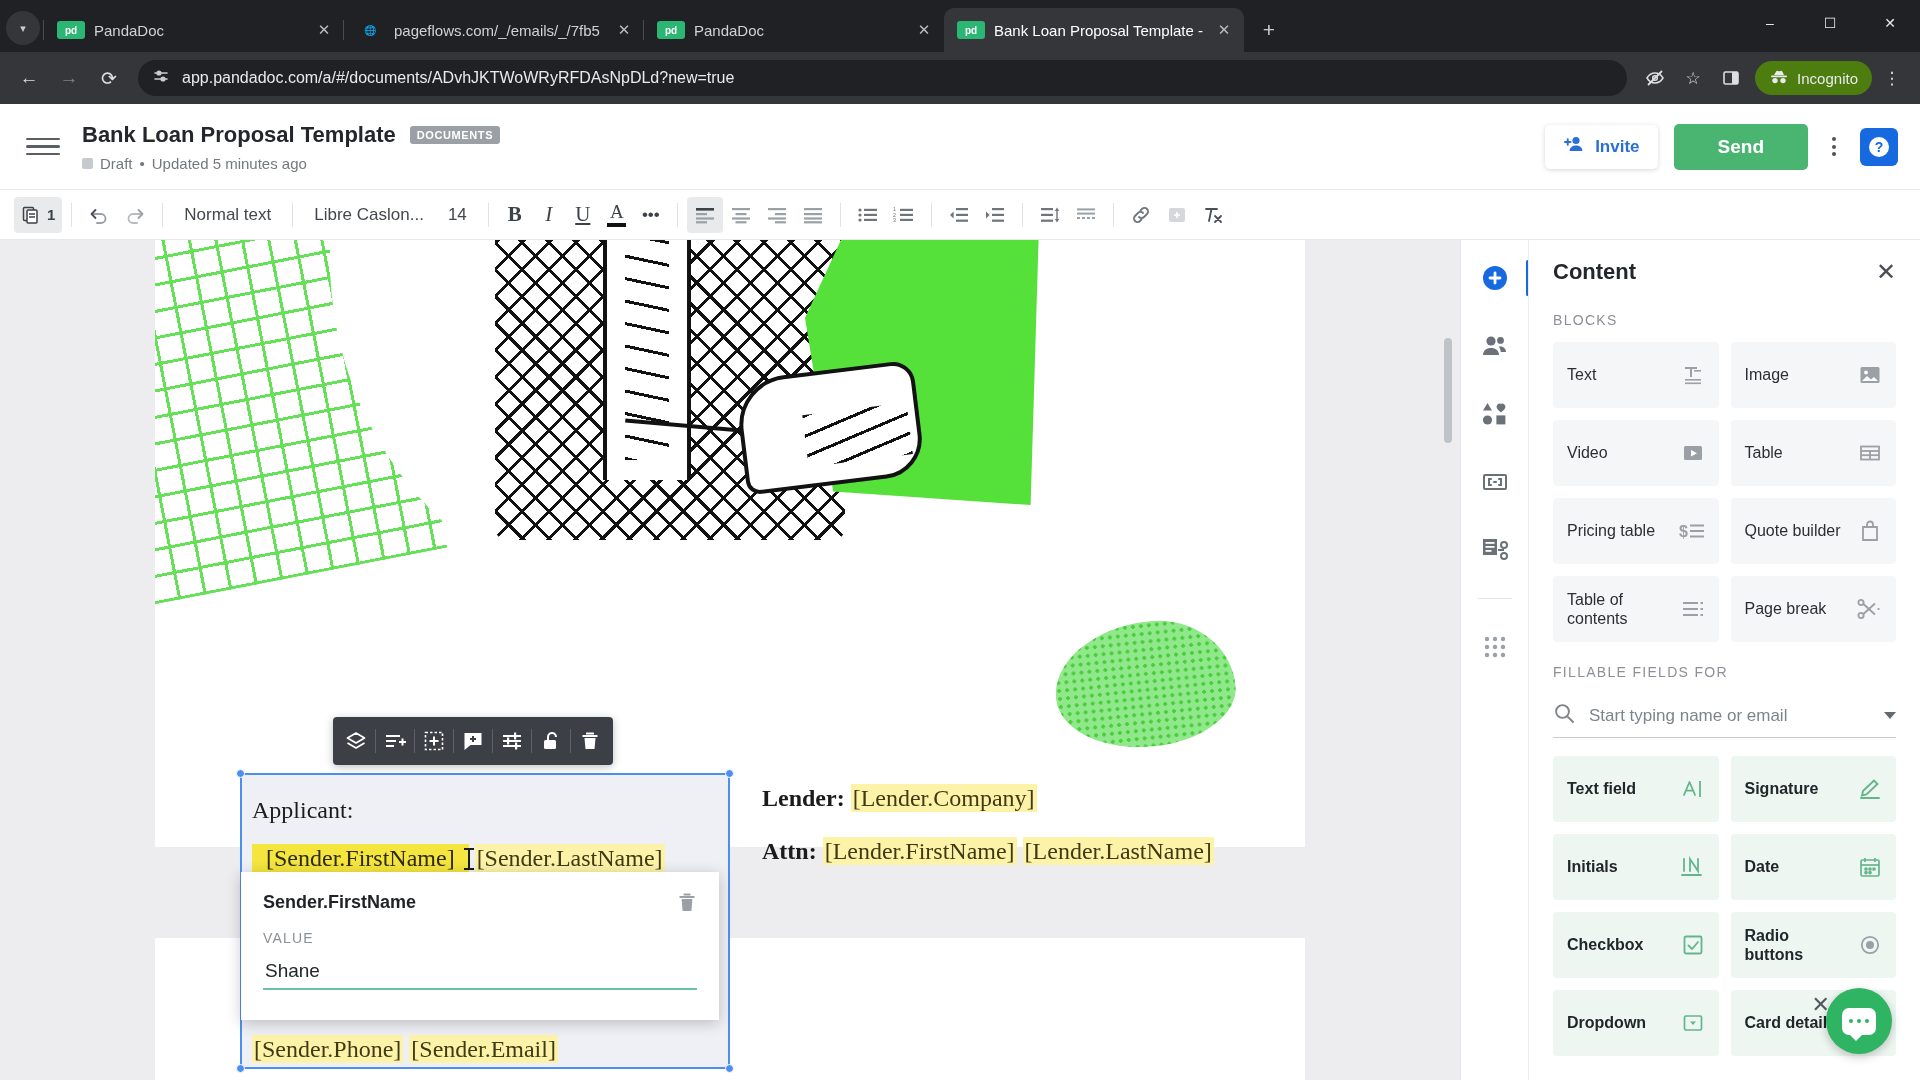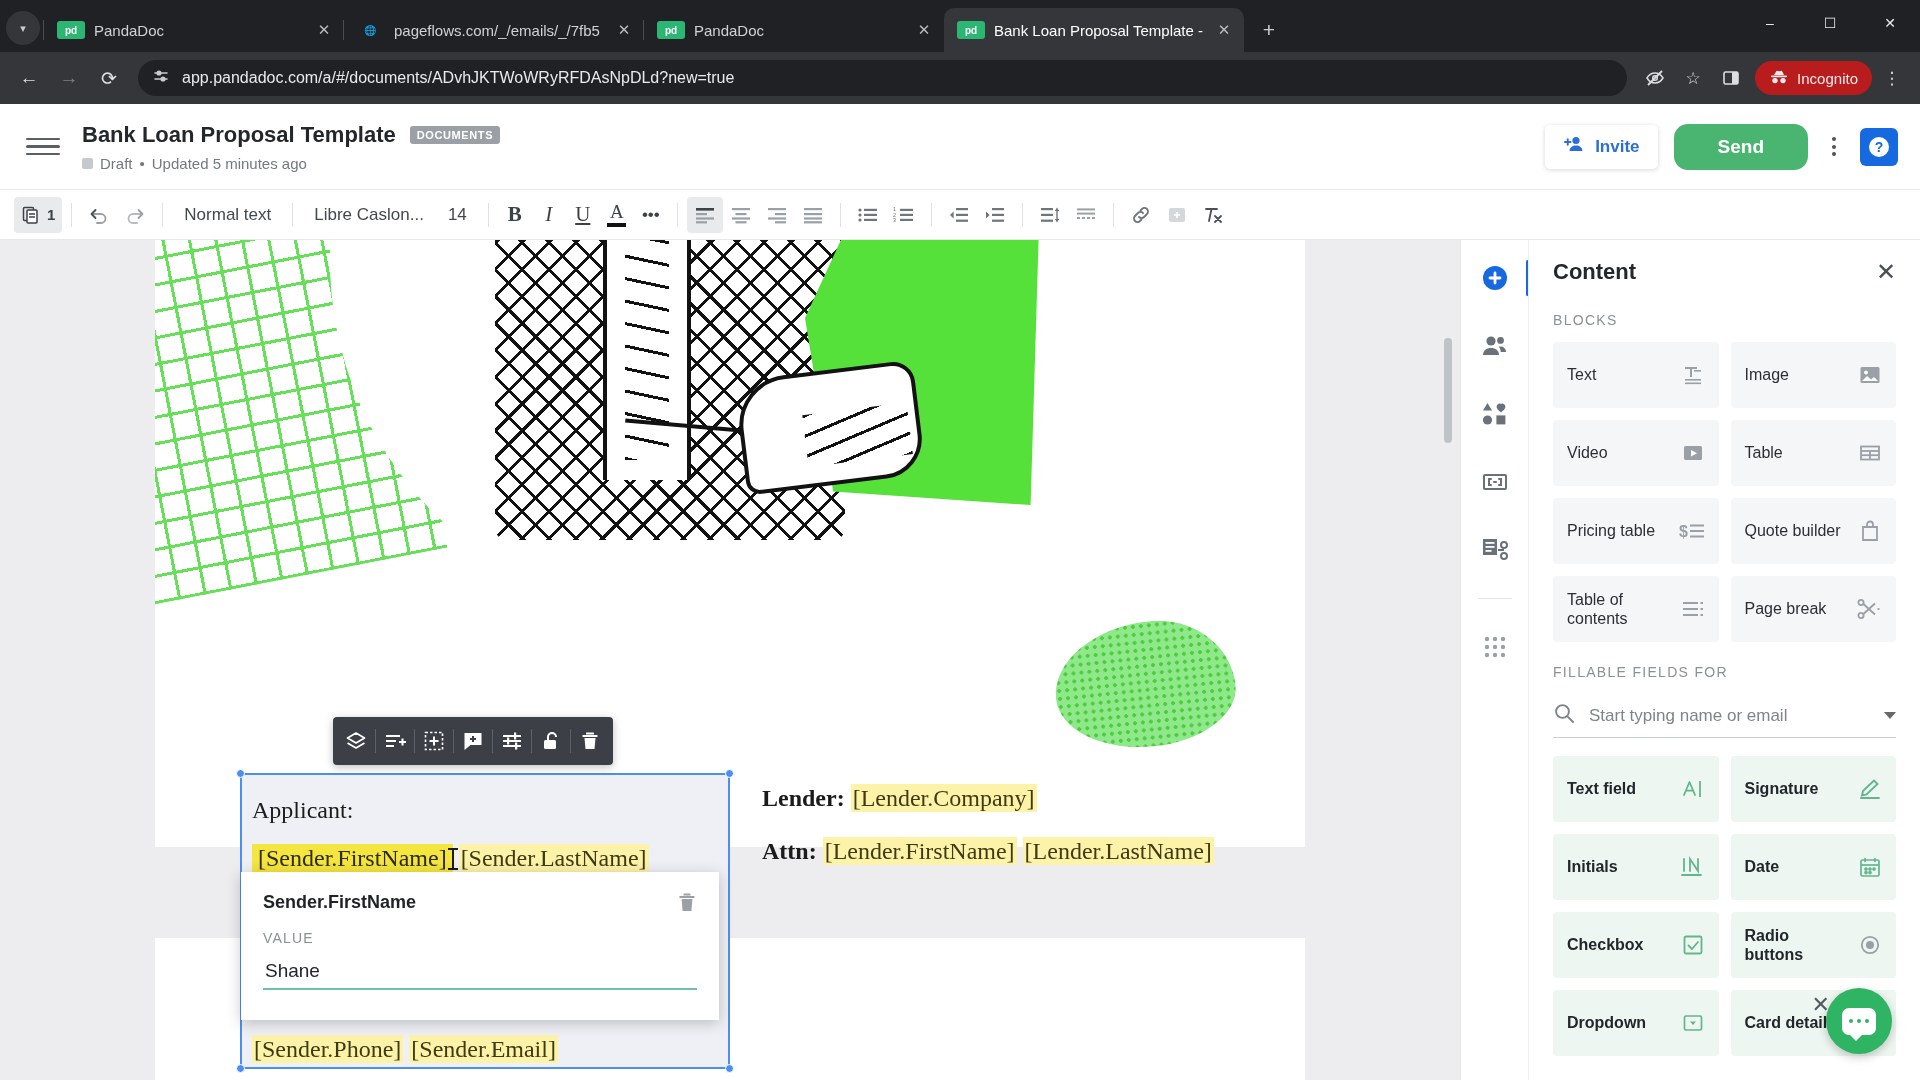--- a/index.html
+++ b/index.html
@@ -86,21 +86,21 @@
     display: flex; align-items: center; gap: 12px; padding: 0 14px;
     margin: 0 8px; color: #e8eaed; font-size: 16px;
   }
   .omnibox .urltext { flex: 1; white-space: nowrap; overflow: hidden; }
   .tbicon {
     width: 36px; height: 36px; border-radius: 50%; flex: none;
     display: flex; align-items: center; justify-content: center;
     color: #dcdee1; font-size: 17px;
   }
   .incognito-chip {
-    height: 34px; border-radius: 17px; background: #b91c1c;
+    height: 34px; border-radius: 17px; background: #4d7c0f;
     display: flex; align-items: center; gap: 8px; padding: 0 14px;
     color: #e8eaed; font-size: 15px; margin-left: 4px; flex: none;
   }
 
   
   .app { position: absolute; top: 104px; left: 0; width: 1920px; height: 976px; background: #ffffff; }
 
   .apphead {
     height: 86px; display: flex; align-items: center;
     padding: 0 22px 0 26px; border-bottom: 1px solid #e8eaed;
@@ -118,21 +118,21 @@
   .docmeta { display: flex; align-items: center; gap: 7px; font-size: 15px; color: #737980; }
   .dot-draft { width: 11px; height: 11px; border-radius: 2px; background: #c6cace; display: inline-block; }
   .headright { margin-left: auto; display: flex; align-items: center; gap: 16px; }
   .invitebtn {
     display: flex; align-items: center; gap: 10px; height: 44px;
     padding: 0 18px; border-radius: 5px; background: #ffffff;
     color: #2b6fd6; font-size: 17px; font-weight: bold;
     box-shadow: 0 1px 5px rgba(0,0,0,.16);
   }
   .sendbtn {
-    height: 46px; padding: 0 44px; border-radius: 14px;
+    height: 46px; padding: 0 44px; border-radius: 5px;
     background: #4ab471; color: #ffffff; font-size: 19px; font-weight: bold;
     display: flex; align-items: center; justify-content: center;
   }
   .kebab { display: flex; flex-direction: column; gap: 3.5px; padding: 6px 8px; }
   .kebab i { width: 4px; height: 4px; border-radius: 50%; background: #4e5358; }
   .helpbtn {
     width: 38px; height: 38px; border-radius: 6px; background: #1769e0;
     color: #ffffff; display: flex; align-items: center; justify-content: center;
     font-size: 21px; font-weight: bold;
   }
@@ -250,21 +250,21 @@
   .h-bl { left: -6px; bottom: -6px; } .h-br { right: -6px; bottom: -6px; }
 
   .doctext {
     font-family: "Liberation Serif", serif; font-size: 24px; color: #1b1b1b;
   }
   .tb-line { position: absolute; left: 10px; white-space: nowrap; }
   .tb-applicant { top: 22px; }
   .tb-sender { top: 70px; }
   .tb-phone  { top: 261px; }
   .hl { background: #fdf3a8; padding: 1px 2px; color: #3f3a14; }
-  .hl-strong { background: #f5e53f; padding: 1px 6px; color: #2f2b0d; }
+  .hl-strong { background: #f5e53f; padding: 1px 14px; color: #2f2b0d; }
 
   .caret-i {
     display: inline-block; width: 2px; height: 22px; background: #1b1b1b;
     vertical-align: -4px; position: relative; margin: 0 -1px;
   }
   .caret-i::before, .caret-i::after {
     content: ""; position: absolute; left: -4px; width: 10px; height: 2px; background: #1b1b1b;
   }
   .caret-i::before { top: 0; } .caret-i::after { bottom: 0; }
 

